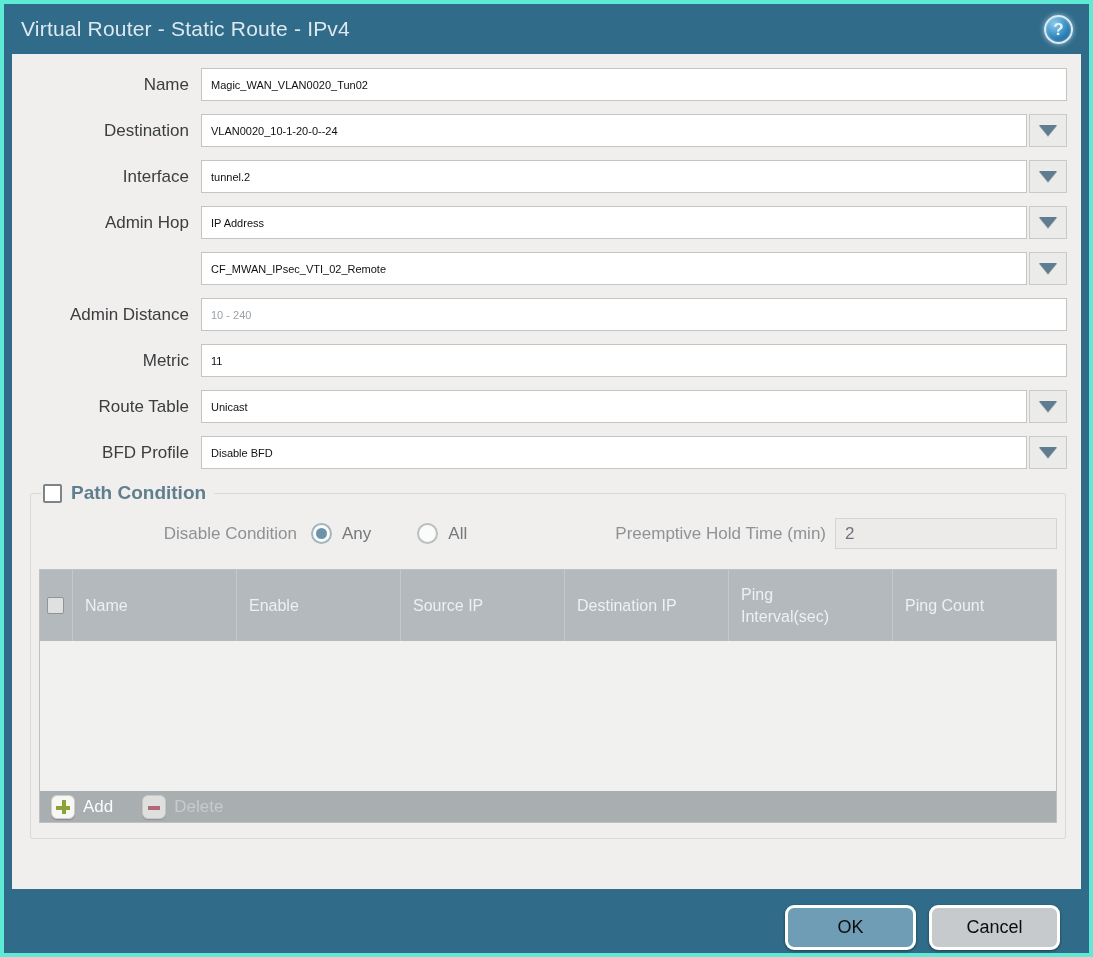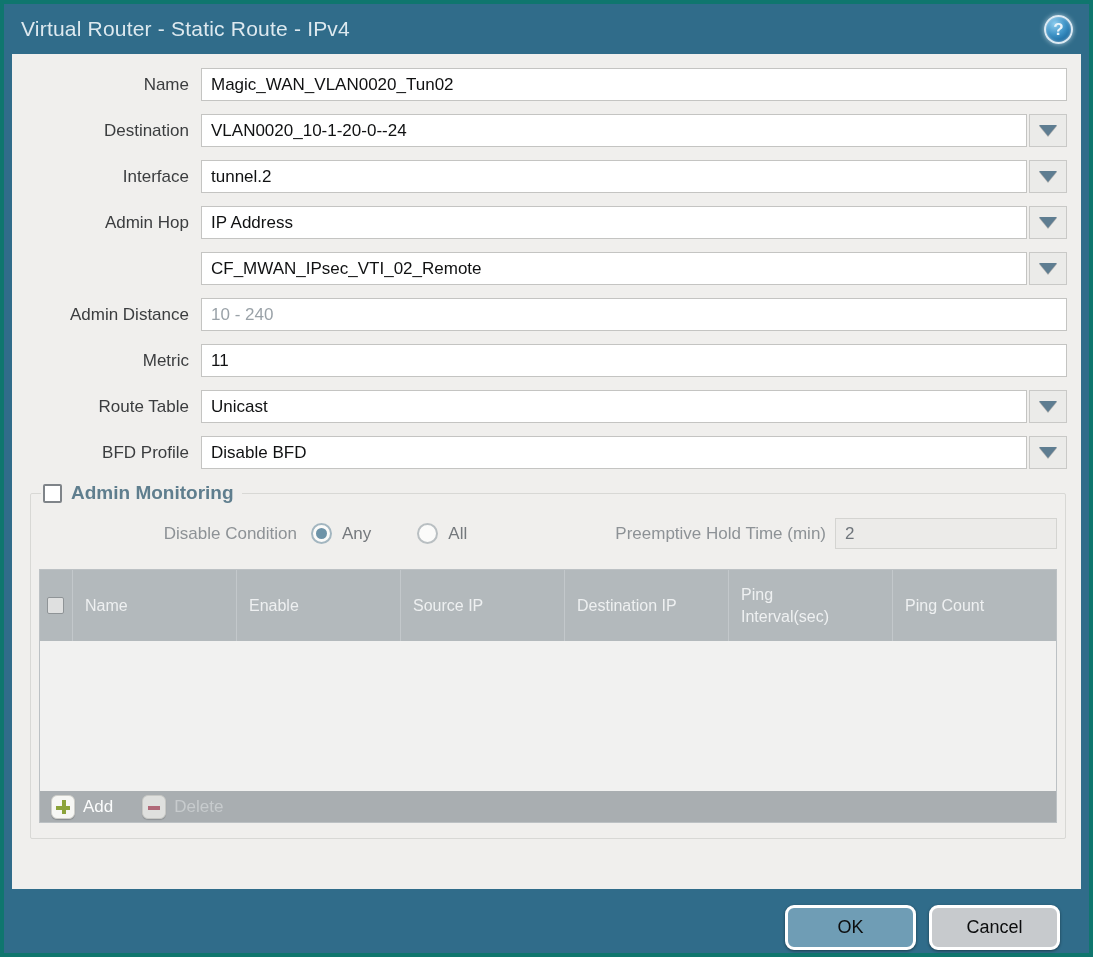--- a/index.html
+++ b/index.html
@@ -1,36 +1,36 @@
 <!DOCTYPE html>
 <html><head>
 <meta charset="utf-8">
 <style>
   * { box-sizing: border-box; margin: 0; padding: 0; }
   html, body { width: 1093px; height: 957px; background: #000; font-family: "Liberation Sans", sans-serif; }
-  .dialog { position: absolute; inset: 0; background: #0f766e; }
+  .dialog { position: absolute; inset: 0; background: #5eead4; }
   .frame { position: absolute; inset: 4px; background: #306c8a; display: flex; flex-direction: column; }
 
   
   .titlebar { height: 50px; flex: none; display: flex; align-items: center; padding: 0 16px 0 17px; }
   .title { color: #dde9ef; font-size: 21px; letter-spacing: .2px; }
   .help { margin-left: auto; width: 29px; height: 29px; border-radius: 50%;
           background: radial-gradient(circle at 35% 28%, #8ecdef 0%, #3e93c6 45%, #1d6da3 75%, #15597f 100%);
           border: 2px solid #dceaf3; box-shadow: 0 0 5px rgba(220,238,248,.7), inset 0 0 3px rgba(255,255,255,.5);
           display: flex; align-items: center; justify-content: center; cursor: pointer; }
   .help-q { color: #eaf5fb; font-size: 17px; font-weight: bold; line-height: 1; }
 
   
   .content { flex: 1; margin: 0 8px; background: #f0efed; padding: 14px 0 0 0; overflow: hidden; }
 
   .row { display: flex; align-items: center; margin: 0 14px 13px 0; }
   .lbl { flex: none; width: 189px; padding-right: 12px; text-align: right; font-size: 17px; color: #3b3d3f; }
   .field { flex: 1; display: flex; }
   .txt { flex: 1; height: 33px; border: 1px solid #c4c4c2; background: #fff; font-family: "Liberation Sans", sans-serif;
-         font-size: 17px; color: #101112; padding: 0 9px; outline: none; min-width: 0; }
+         font-size: 11px; color: #101112; padding: 0 9px; outline: none; min-width: 0; }
   .txt::placeholder { color: #9aa2a8; }
   .dd-btn { flex: none; width: 38px; height: 33px; margin-left: 2px; background: #ebebe9; border: 1px solid #c9c9c7;
             display: flex; align-items: center; justify-content: center; cursor: pointer; }
   .dd-arrow { width: 0; height: 0; border-left: 9px solid transparent; border-right: 9px solid transparent;
               border-top: 11px solid #5e7d91; filter: drop-shadow(0 1px 0 rgba(0,0,0,.25)); }
 
   
   .pm { margin: 6px 15px 0 18px; border: 1px solid #d8d8d5; border-radius: 2px; padding: 0 8px 15px 8px; }
   .pm legend { display: flex; align-items: center; gap: 9px; padding: 0 8px 0 2px; margin-left: 2px; }
   .cb { width: 19px; height: 19px; background: #fff; border: 2px solid #7f8489; border-radius: 2px; cursor: pointer; }
@@ -172,21 +172,21 @@
           <input class="txt" value="Disable BFD" style="">
           <span class="dd-btn">
             <span class="dd-arrow"></span>
           </span>
         </div>
       </div>
 
       <fieldset class="pm">
         <legend>
           <span class="cb"></span>
-          <span class="pm-title">Admin Monitoring</span>
+          <span class="pm-title">Path Condition</span>
         </legend>
 
         <div class="fc-row">
           <span class="fc-label">Disable Condition</span>
           <span class="radio checked"></span>
           <span class="radio-label">Any</span>
           <span class="radio r2"></span>
           <span class="radio-label">All</span>
           <span class="ph-label">Preemptive Hold Time (min)</span>
           <input class="ph-input" disabled="" value="2" style="">

